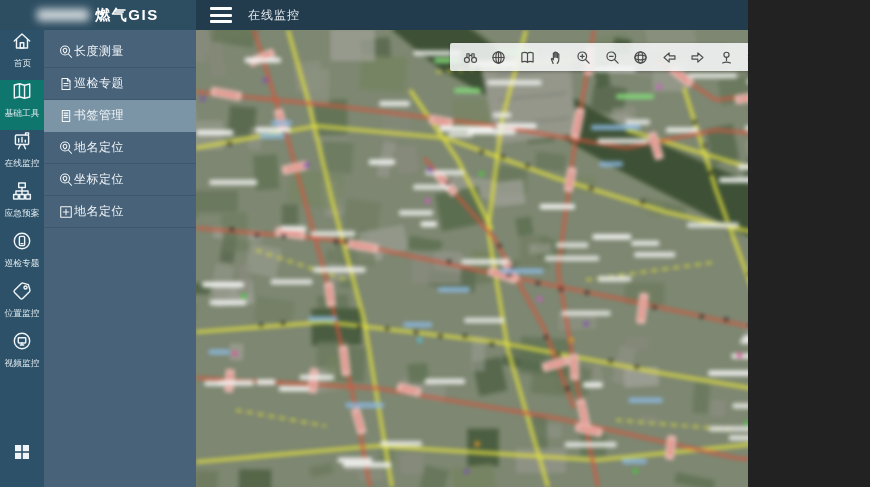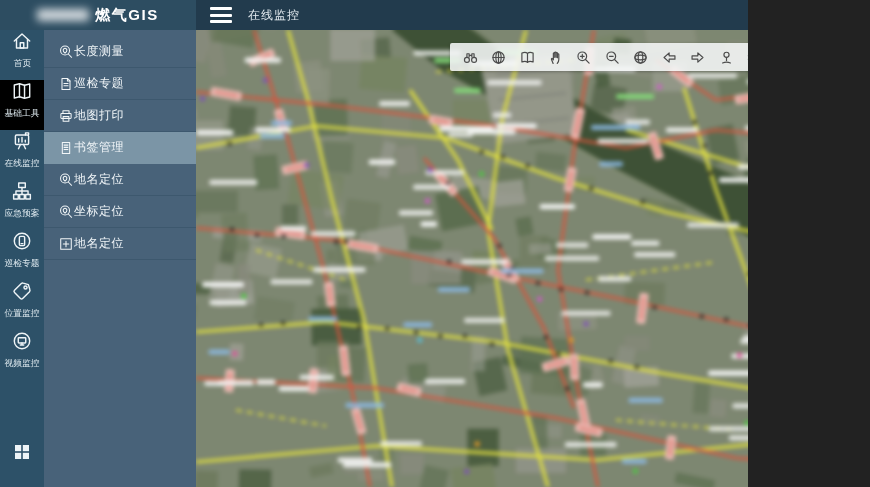--- a/index.html
+++ b/index.html
@@ -15,21 +15,21 @@
   .hamburger { margin-left:14px; width:22px; height:16px; display:flex; flex-direction:column; justify-content:space-between; cursor:pointer; }
   .hamburger span { display:block; height:3px; background:#fff; border-radius:1px; }
   .header-nav-label { color:#e7eef3; font-size:12px; margin-left:16px; letter-spacing:1px; }
   .header-actions { margin-left:auto; margin-right:18px; display:flex; gap:16px; align-items:center; }
   .header-actions .hicon { width:18px; height:18px; color:#fff; cursor:pointer; display:flex; }
   .hicon svg { width:100%; height:100%; stroke:currentColor; fill:none; stroke-width:1.6; stroke-linecap:round; stroke-linejoin:round; }
 
   
   .rail { position:absolute; left:0; top:30px; width:44px; bottom:0; background:#2d5168; z-index:20; }
   .rail-item { width:44px; height:50px; display:flex; flex-direction:column; align-items:center; justify-content:flex-start; gap:5px; cursor:pointer; color:#e6eef3; }
-  .rail-item.active { background:#000000; }
+  .rail-item.active { background:#0f766e; }
   .rail-item .ricon { width:22px; height:22px; display:flex; }
   .rail-item .ricon svg { width:100%; height:100%; stroke:#eef4f7; fill:none; stroke-width:1.3; stroke-linecap:round; stroke-linejoin:round; }
   .rail-label { font-size:9.5px; color:#dde8ee; white-space:nowrap; transform:scale(.92); }
   .rail-bottom { position:absolute; left:0; top:398px; width:44px; height:48px; display:flex; align-items:center; justify-content:center; cursor:pointer; }
   .rail-bottom svg { width:20px; height:20px; fill:#eef4f7; }
 
   
   .submenu { position:absolute; left:44px; top:30px; width:152px; bottom:0; background:#486279; z-index:20; padding-top:6px; }
   .submenu-item { height:32px; display:flex; align-items:center; padding-left:14px; cursor:pointer; border-bottom:1px solid #3d586e; color:#f0f5f8; }
   .submenu-item.active { background:#7b95a6; border-bottom-color:#7b95a6; }
@@ -174,30 +174,20 @@
       </div>
       <div class="submenu-item">
         <span class="micon">
           <svg viewBox="0 0 20 20">
             <path d="M5 3 H11.8 L15 6.2 V17 H5 Z"></path>
             <path d="M11.8 3 V6.2 H15"></path>
             <path d="M7.4 9.4 H12.6 M7.4 12.2 H12.6"></path>
           </svg>
         </span>
         <span class="submenu-label">巡检专题</span>
-      </div>
-      <div class="submenu-item">
-        <span class="micon">
-          <svg viewBox="0 0 20 20">
-            <path d="M6.2 7 V3.4 H13.8 V7"></path>
-            <rect x="3.6" y="7" width="12.8" height="6" rx=".8"></rect>
-            <rect x="6.4" y="10.8" width="7.2" height="5.8"></rect>
-          </svg>
-        </span>
-        <span class="submenu-label">地图打印</span>
       </div>
       <div class="submenu-item active">
         <span class="micon">
           <svg viewBox="0 0 20 20">
             <path d="M5.4 3 H14.6 V17 H5.4 Z"></path>
             <path d="M7.6 6.4 H12.4 M7.6 9.2 H12.4 M7.6 12 H12.4"></path>
           </svg>
         </span>
         <span class="submenu-label">书签管理</span>
       </div>

